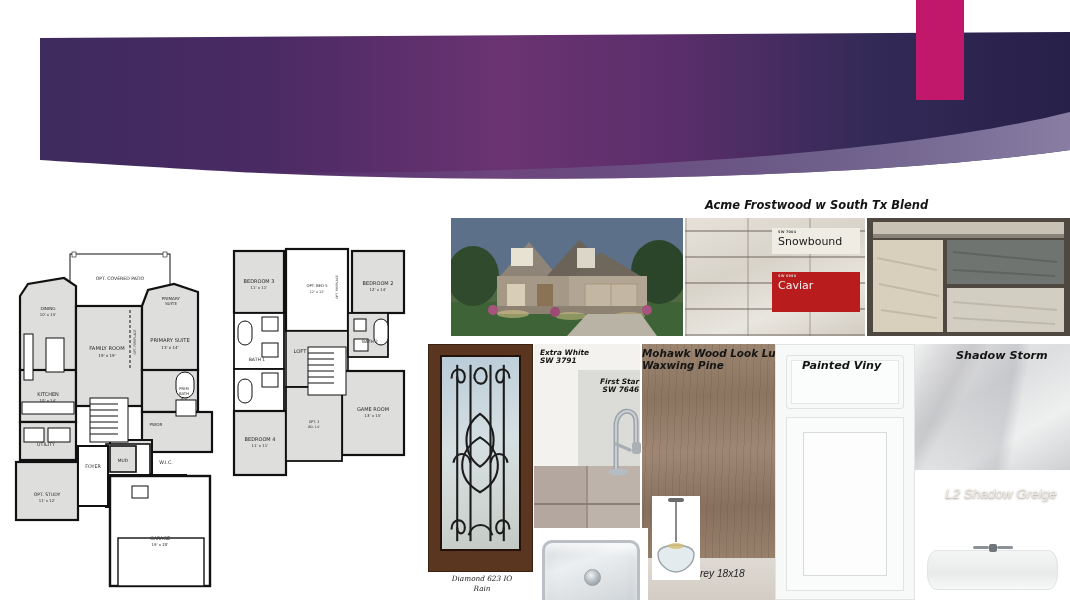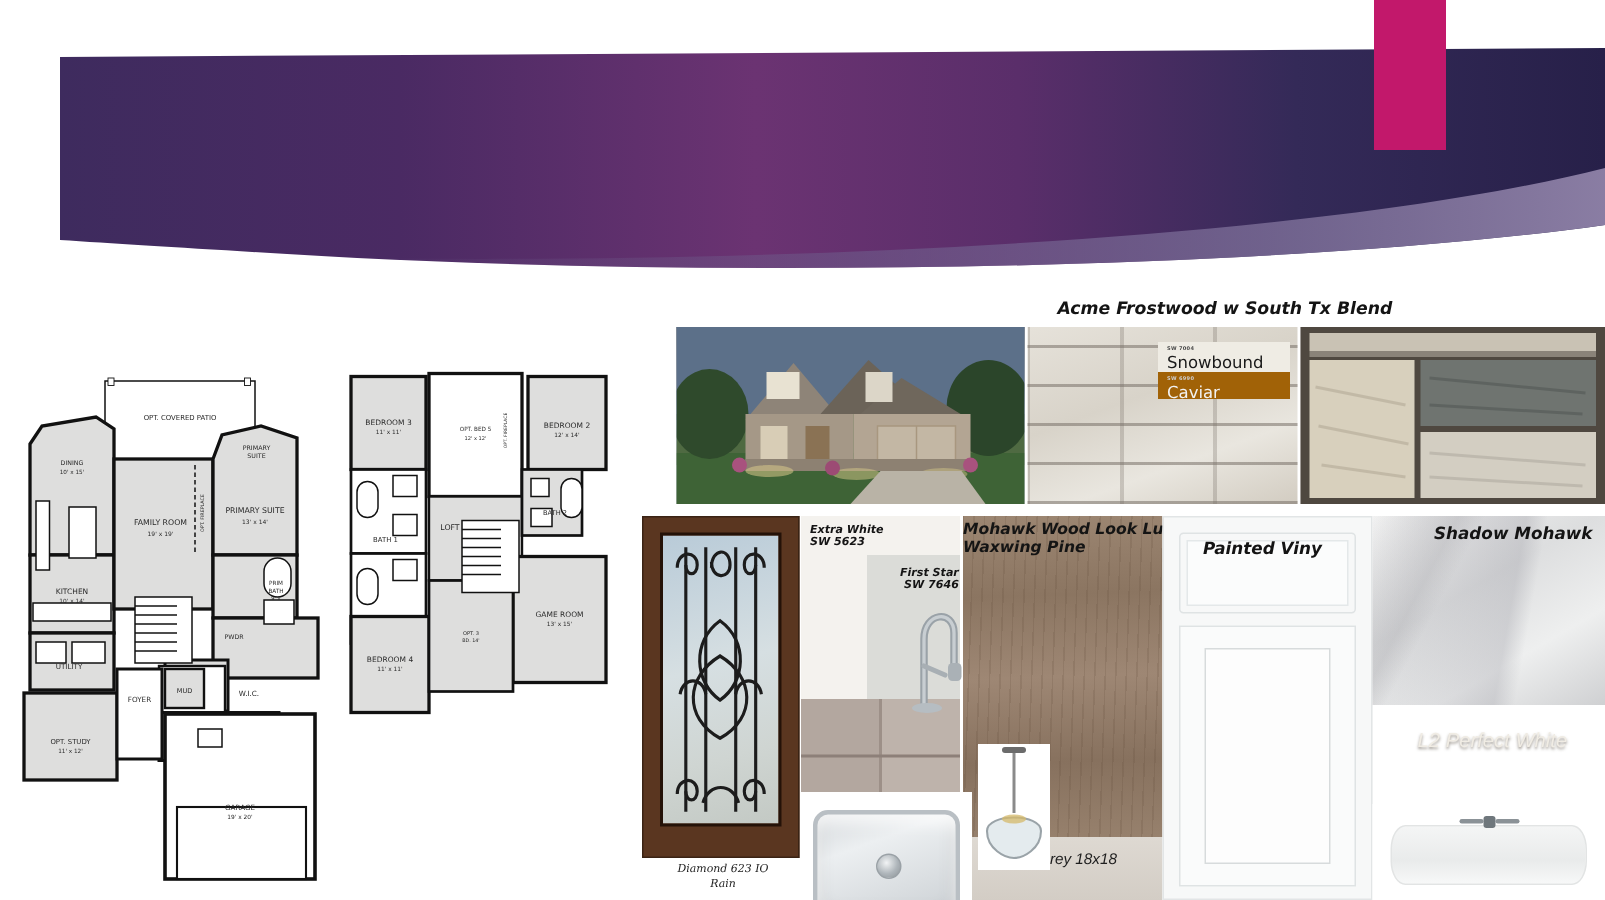--- a/index.html
+++ b/index.html
@@ -117,22 +117,22 @@
     position: absolute;
     left: 352px; top: 32px;
     width: 88px; height: 52px;
     z-index: 5;
   }
   #sw-snowbound {
     position: absolute; left: 0; top: 0; width: 88px; height: 26px;
     background: #efece4;
   }
   #sw-caviar {
-    position: absolute; left: 0; top: 20px; width: 88px; height: 18px;
-    background: #a16207;
+    position: absolute; left: 0; top: 44px; width: 88px; height: 40px;
+    background: #b91c1c;
   }
   .sw-code {
     position: absolute; left: 6px; top: 2px;
     font-size: 3.4px; letter-spacing: .2px;
     font-family: "DejaVu Sans", sans-serif; font-weight: bold;
   }
   .sw-name {
     position: absolute; left: 6px; top: 7px;
     font-size: 11px; font-family: "DejaVu Sans", sans-serif;
   }
@@ -566,21 +566,21 @@
         </svg>
       </div>
     </div>
     <div class="lbl" id="lbl-door">Diamond 623 IO
 Rain</div>
 
     <div class="tile" id="chips">
       <div id="chip-firststar"></div>
     </div>
     <div class="lbl" id="lbl-extrawhite">Extra White
-SW 5623</div>
+SW 3791</div>
     <div class="lbl" id="lbl-firststar">First Star
 SW 7646</div>
 
     <div class="tile" id="tilepair">
       <div class="grout"></div>
     </div>
 
     <div class="tile" id="faucet">
       <svg viewBox="0 0 44 84" preserveAspectRatio="none" style="display:block;width:100%;height:100%">
         <g fill="none" stroke="#9aa2a8" stroke-width="5" stroke-linecap="round">
@@ -616,24 +616,24 @@
 
     <div class="tile" id="cabinet">
       <div id="cab-drawer"></div>
       <div id="cab-door">
         <div id="cab-door-inner"></div>
       </div>
     </div>
     <div class="lbl" id="lbl-painted">Painted Viny</div>
 
     <div class="tile" id="marble"></div>
-    <div class="lbl" id="lbl-shadowstorm">Shadow Mohawk</div>
+    <div class="lbl" id="lbl-shadowstorm">Shadow Storm</div>
 
     <div class="tile" id="carpet"></div>
-    <div class="lbl" id="lbl-greige">L2 Perfect White</div>
+    <div class="lbl" id="lbl-greige">L2 Shadow Greige</div>
 
     <div class="tile" id="vanity">
       <div id="vanity-basin"></div>
       <svg id="vanity-faucet" viewBox="0 0 44 11" preserveAspectRatio="none">
         <rect x="18" y="2" width="8" height="8" rx="2" fill="#6f777c"></rect>
         <rect x="2" y="4" width="16" height="3" rx="1.5" fill="#8b9297"></rect>
         <rect x="26" y="4" width="16" height="3" rx="1.5" fill="#8b9297"></rect>
       </svg>
     </div>
 

